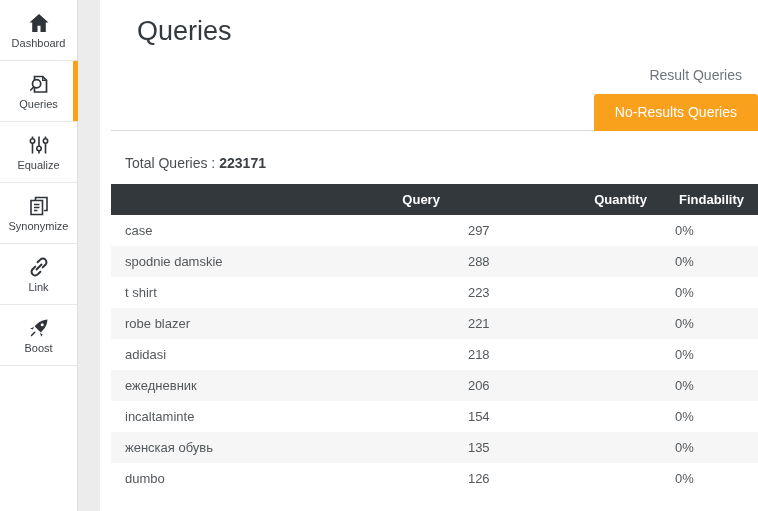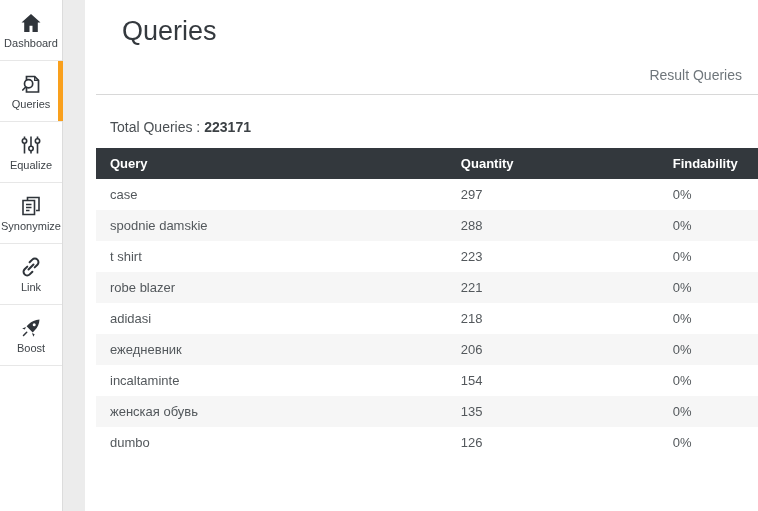--- a/index.html
+++ b/index.html
@@ -5,21 +5,21 @@
   html,body { margin:0; padding:0; background:#fff; }
   * { box-sizing:border-box; }
   .app {
     width:758px; height:511px; overflow:hidden;
     display:flex;
     font-family:"Liberation Sans", sans-serif;
     background:#ececec;
   }
   
   .sidebar {
-    width:63px; flex-shrink:0;
+    width:78px; flex-shrink:0;
     background:#ffffff;
     border-right:1px solid #dcdcdc;
   }
   .side-item {
     position:relative;
     height:61px;
     border-bottom:1px solid #e7e7e7;
     display:flex; flex-direction:column;
     align-items:center; justify-content:center;
     gap:3px; cursor:pointer; background:#fff;
@@ -66,21 +66,21 @@
   }
   .summary .value { font-weight:700; color:#3c4145; margin-left:4px; }
   
   .table-wrap { margin:13px 0 0 11px; }
   table.queries {
     width:100%; border-collapse:collapse;
     font-size:13px; color:#53585c;
   }
   table.queries thead th {
     background:#33383d; color:#ffffff;
-    text-align:left; font-weight:700;
+    text-align:right; font-weight:700;
     padding:8px 14px; font-size:13px;
   }
   table.queries thead th:nth-child(1) { width:53%; }
   table.queries thead th:nth-child(2) { width:32%;margin-top:20px; }
   table.queries thead th:nth-child(3) { width:15%; }
   table.queries tbody td { padding:8px 14px; }
   table.queries tbody tr:nth-child(even) { background:#f6f6f6; }
 </style>
 </head>
 <body>
@@ -158,20 +158,21 @@
 
   </nav>
 
   <div class="main">
     <div class="content">
 
       <h1 class="page-title">Queries</h1>
 
       <div class="tabbar">
         <div class="tab">Result Queries</div>
+        <div class="tab active">No-Results Queries</div>
       </div>
 
       <div class="summary">
         <span>Total Queries :</span><span class="value">223171</span>
       </div>
 
       <div class="table-wrap">
         <table class="queries">
           <thead>
             <tr>

